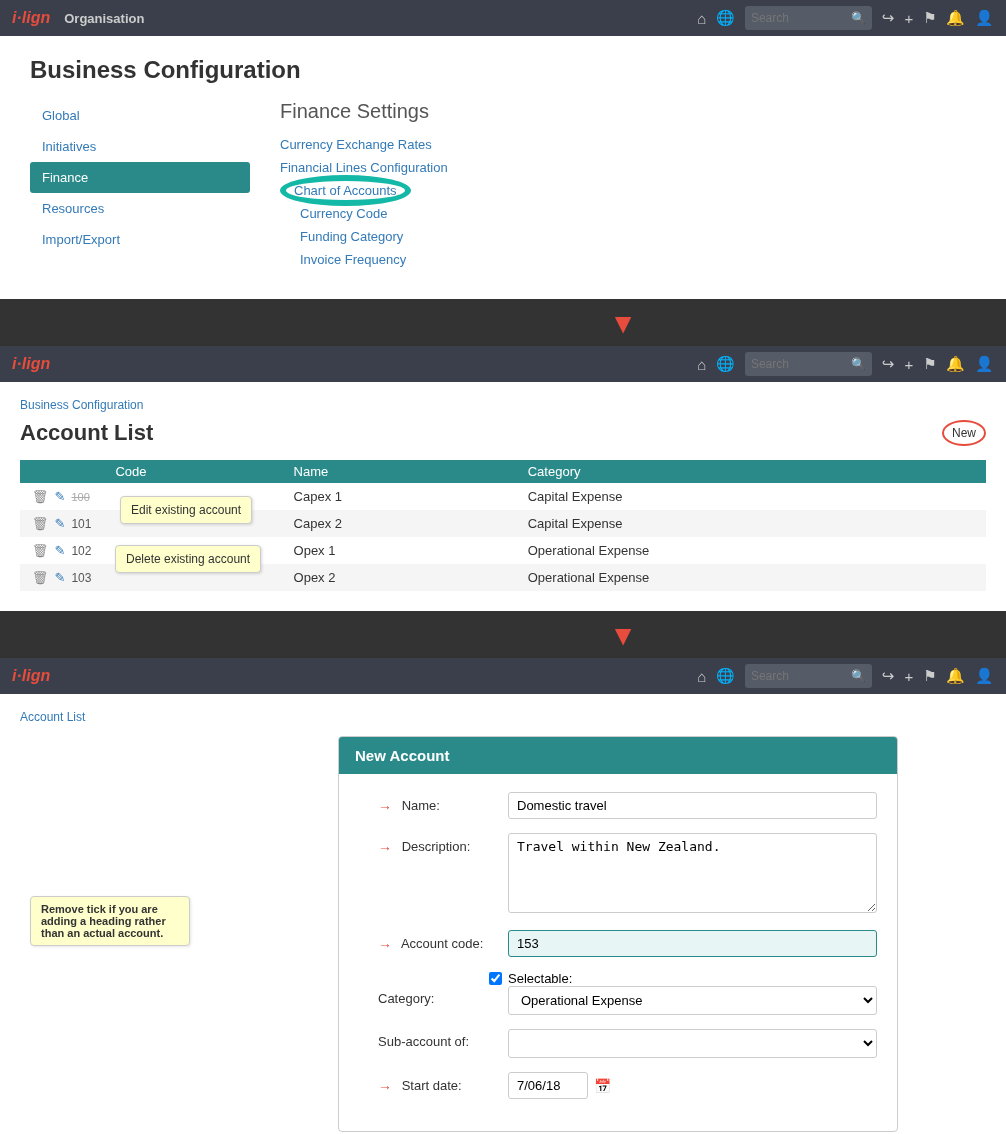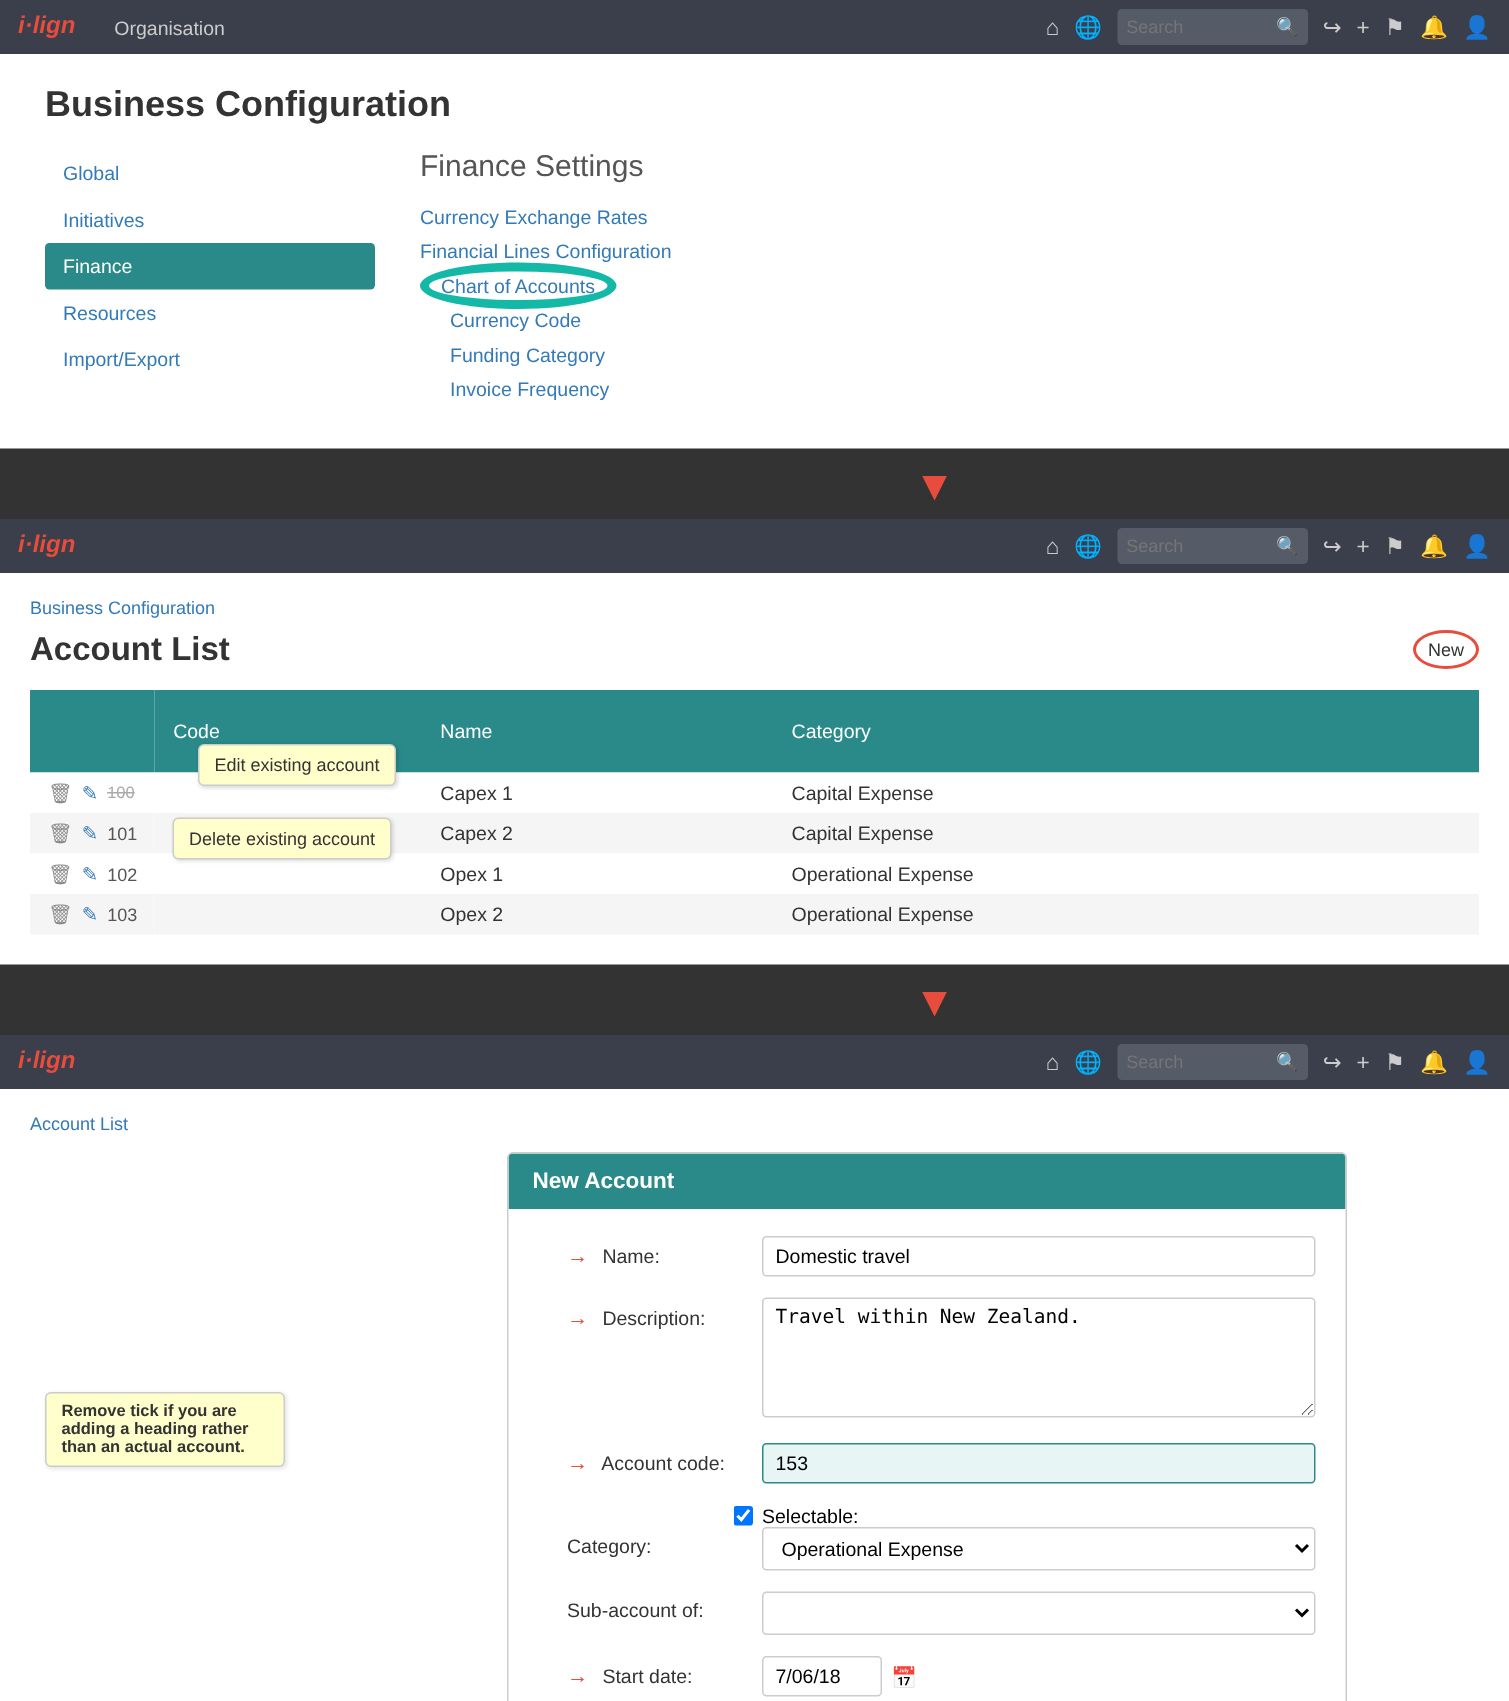--- a/index.html
+++ b/index.html
@@ -9,21 +9,21 @@
     .topnav {
       background: #3a3f4b;
       height: 36px;
       display: flex;
       align-items: center;
       padding: 0 12px;
       gap: 10px;
     }
     .topnav-logo { color: #e0e0e0; font-size: 16px; font-style: italic; font-weight: bold; }
     .topnav-logo span { color: #e74c3c; }
-    .topnav-org { color: #ccc; font-size: 13px; margin-left: 16px; }
+    .topnav-org { color: #ccc; font-size: 13px; margin-left: 4px; font-weight: bold; }
     .topnav-spacer { flex: 1; }
     .topnav-icons { display: flex; align-items: center; gap: 10px; }
     .topnav-icon { color: #ccc; font-size: 15px; cursor: pointer; }
     .topnav-search {
       display: flex; align-items: center;
       background: #555b67; border-radius: 3px; padding: 2px 6px;
       height: 24px;
     }
     .topnav-search input {
       background: transparent; border: none; outline: none;
@@ -73,21 +73,21 @@
       border: 2px solid #e74c3c;
       border-radius: 50%;
       background: #fff;
       color: #333;
       font-size: 12px;
       padding: 4px 8px;
       cursor: pointer;
     }
     .table-accounts { width: 100%; border-collapse: collapse; }
     .table-accounts thead tr { background: #2a8a8a; color: #fff; }
-    .table-accounts thead th { padding: 20px 12px; text-align: left; font-size: 13px; font-weight: normal; }
+    .table-accounts thead th { padding: 4px 12px; text-align: left; font-size: 13px; font-weight: normal; }
     .table-accounts tbody tr:nth-child(even) { background: #f5f5f5; }
     .table-accounts tbody tr:nth-child(odd) { background: #fff; }
     .table-accounts tbody td { padding: 6px 12px; font-size: 13px; color: #333; vertical-align: middle; }
     .row-icons { display: flex; gap: 6px; align-items: center; }
     .row-icon { color: #888; font-size: 13px; cursor: pointer; }
     .row-icon.blue { color: #337ab7; }
 
     
     .tooltip-box {
       background: #ffffcc;
@@ -295,21 +295,21 @@
                 <span style="color:#555; font-size:12px;">103</span>
               </div>
             </td>
             <td></td>
             <td>Opex 2</td>
             <td>Operational Expense</td>
           </tr>
         </tbody>
       </table>
 
-      <div style="position:absolute; top:36px; left:112px;">
+      <div style="position:absolute; top:36px; left:100px;">
         <div class="tooltip-box">Edit existing account</div>
       </div>
       <div style="position:absolute; top:85px; left:95px;">
         <div class="tooltip-box">Delete existing account</div>
       </div>
     </div>
   </div>
 </div>
 
 <div class="separator-bar">

